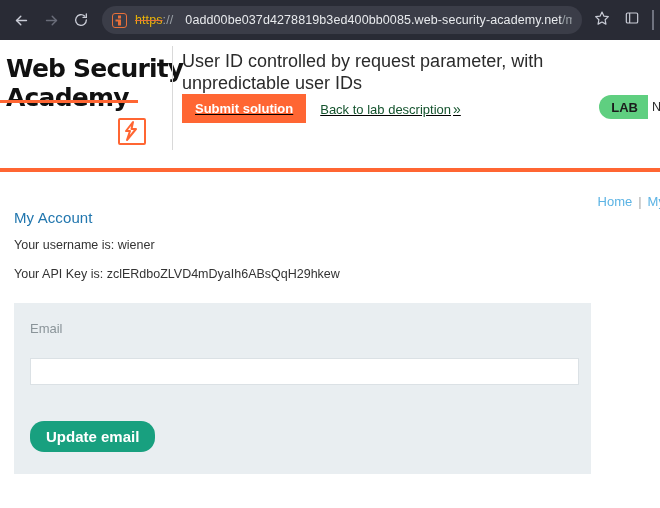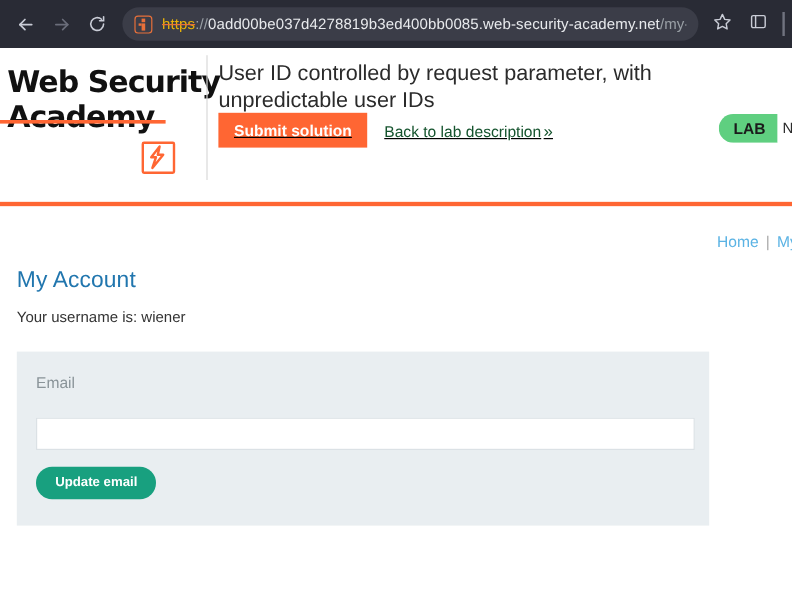--- a/index.html
+++ b/index.html
@@ -55,21 +55,21 @@
     color: #e8eaed;
     letter-spacing: .1px;
     min-width: 0;
   }
   .url-scheme {
     color: #eab308;
     text-decoration: line-through;
     text-decoration-color: #e8703a;
   }
   .url-sep { color: #9aa0a6; }
-  .url-host { color: #e8eaed; }
+  .url-host { color: #e8eaed; margin-left: 12px; }
   .url-path { color: #9aa0a6; }
   .toolbar-icon {
     flex: 0 0 auto;
     width: 28px; height: 28px;
     display: flex; align-items: center; justify-content: center;
     margin-left: 2px;
   }
   .toolbar-edge {
     flex: 0 0 auto;
     width: 2px; height: 20px;
@@ -211,23 +211,23 @@
     color: #5bb3e4;
     text-decoration: none;
   }
   .top-links .pipe { color: #aaaaaa; margin: 0 6px; }
 
   .container {
     padding: 0 14px;
   }
   .page-title {
     color: #2176ae;
-    font-size: 19px;
+    font-size: 15px;
     font-weight: normal;
-    margin-top: 14px;
+    margin-top: 0;
     letter-spacing: .1px;
   }
   .info-line {
     font-size: 12.5px;
     color: #333333;
     margin-top: 12px;
   }
   .info-line.key { margin-top: 15px; }
 
   .form-panel {
@@ -248,25 +248,25 @@
     height: 27px;
     background: #ffffff;
     border: 1px solid #dbe1e5;
     font-family: "Liberation Sans", sans-serif;
     font-size: 13px;
     padding: 0 6px;
     color: #333;
     outline: none;
   }
   .update-btn {
-    margin-top: 14px;
+    margin-top: 36px;
     background: #18a07f;
     color: #ffffff;
     font-weight: bold;
-    font-size: 11px;
+    font-size: 15px;
     border: none;
     border-radius: 14px;
     padding: 8px 16px;
     line-height: 1;
     cursor: pointer;
   }
 </style>
 </head>
 <body>
 
@@ -364,20 +364,21 @@
 <div class="page-body">
 
   <div class="top-links">
     <a href="#">Home</a><span class="pipe">|</span><a href="#">My acco</a>
   </div>
 
   <div class="container">
     <h1 class="page-title">My Account</h1>
 
     <div class="info-line">Your username is: wiener</div>
+    <div class="info-line key">Your API Key is: zclERdboZLVD4mDyaIh6ABsQqH29hkew</div>
 
     <div class="form-panel">
       <label class="field-label">Email</label>
       <input class="email-input" type="text" style="">
       <button class="update-btn">Update email</button>
     </div>
   </div>
 </div>
 
 </body></html>

